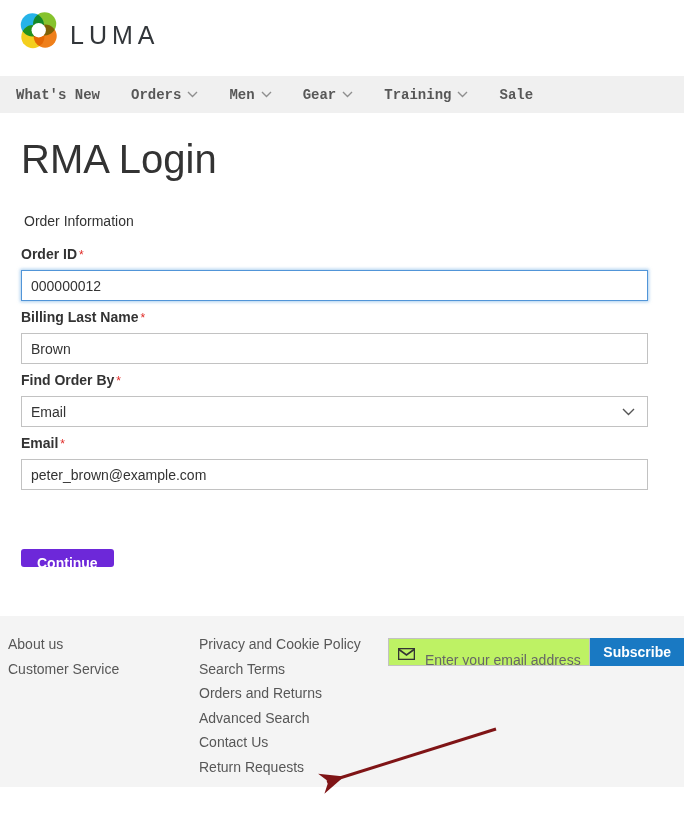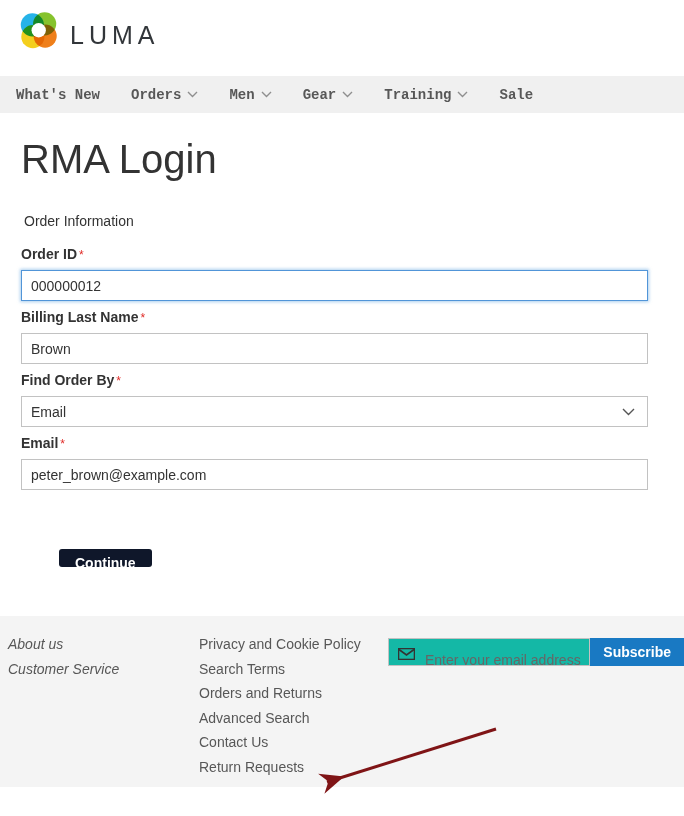--- a/index.html
+++ b/index.html
@@ -28,35 +28,35 @@
   .req { color:#e02b27; font-size:12px; margin-left:2px; font-weight:400; }
   .text-input, .select {
     width:100%; height:31px; border:1px solid #c2c2c2; background:#fff;
     font-family:"Liberation Sans", sans-serif; font-size:14px; color:#333; padding:0 9px;
   }
   .text-input.focused { border:1px solid #5195d8; box-shadow:0 0 3px 1px rgba(104,168,224,.55); outline:none; }
   .select { display:flex; align-items:center; justify-content:space-between; cursor:pointer; }
   .select .chev { display:inline-flex; margin-right:3px; }
 
   .btn-primary {
-    margin-top:51px; background:#0f172a; color:#fff; border:0; border-radius:3px;
+    margin-top:51px; background:#6d28d9; color:#fff; border:0; border-radius:3px;
     font-family:"Liberation Sans", sans-serif; font-size:14px; font-weight:700;
-    padding:6px 16px; height:18px; cursor:pointer; display:inline-block;margin-left:38px;
+    padding:6px 16px; height:18px; cursor:pointer; display:inline-block;
   }
 
   
   .site-footer { margin-top:44px; background:#f4f4f4; height:171px; padding:16px 0 0 8px; display:flex; }
   .f-col { display:flex; flex-direction:column; }
-  .f-col1 { width:191px;font-style:italic; }
+  .f-col1 { width:191px; }
   .f-col2 { width:189px; }
   .f-link { font-size:14px; color:#575757; text-decoration:none; line-height:24.5px; cursor:pointer; width:max-content; }
   .newsletter { display:flex; align-items:flex-start; width:296px; margin-top:6px; }
   .nl-field { position:relative; flex:1; }
   .nl-field .env { position:absolute; left:10px; top:8px; }
-  .nl-input { width:100%; height:28px; border:1px solid #c2c2c2; background:#14b8a6; padding:16px 8px 0 36px;
+  .nl-input { width:100%; height:28px; border:1px solid #c2c2c2; background:#bef264; padding:16px 8px 0 36px;
     font-family:"Liberation Sans", sans-serif; font-size:14px; color:#333; }
   .nl-input::placeholder { color:#666; opacity:1; }
   .btn-subscribe { background:#1979c3; color:#fff; border:0; height:28px; padding:0 13px;
     font-family:"Liberation Sans", sans-serif; font-size:14px; font-weight:700; cursor:pointer; }
 
   .arrow-overlay { position:absolute; left:0; top:0; width:684px; height:816px; pointer-events:none; }
 </style>
 </head>
 <body>
 

